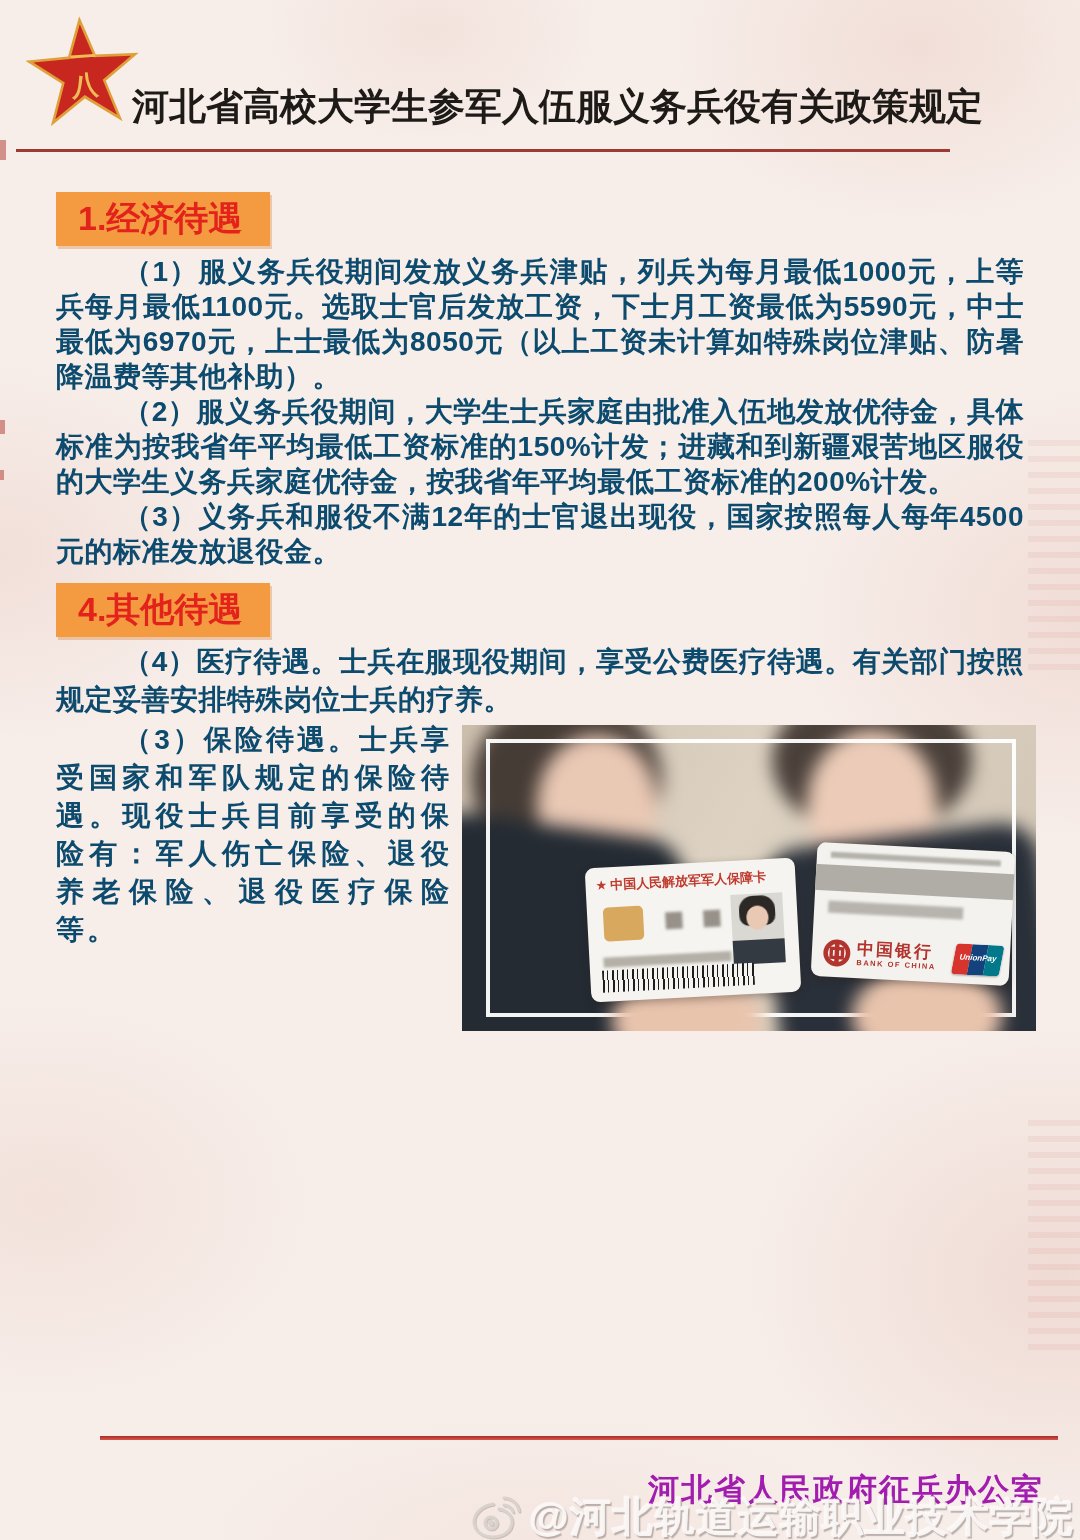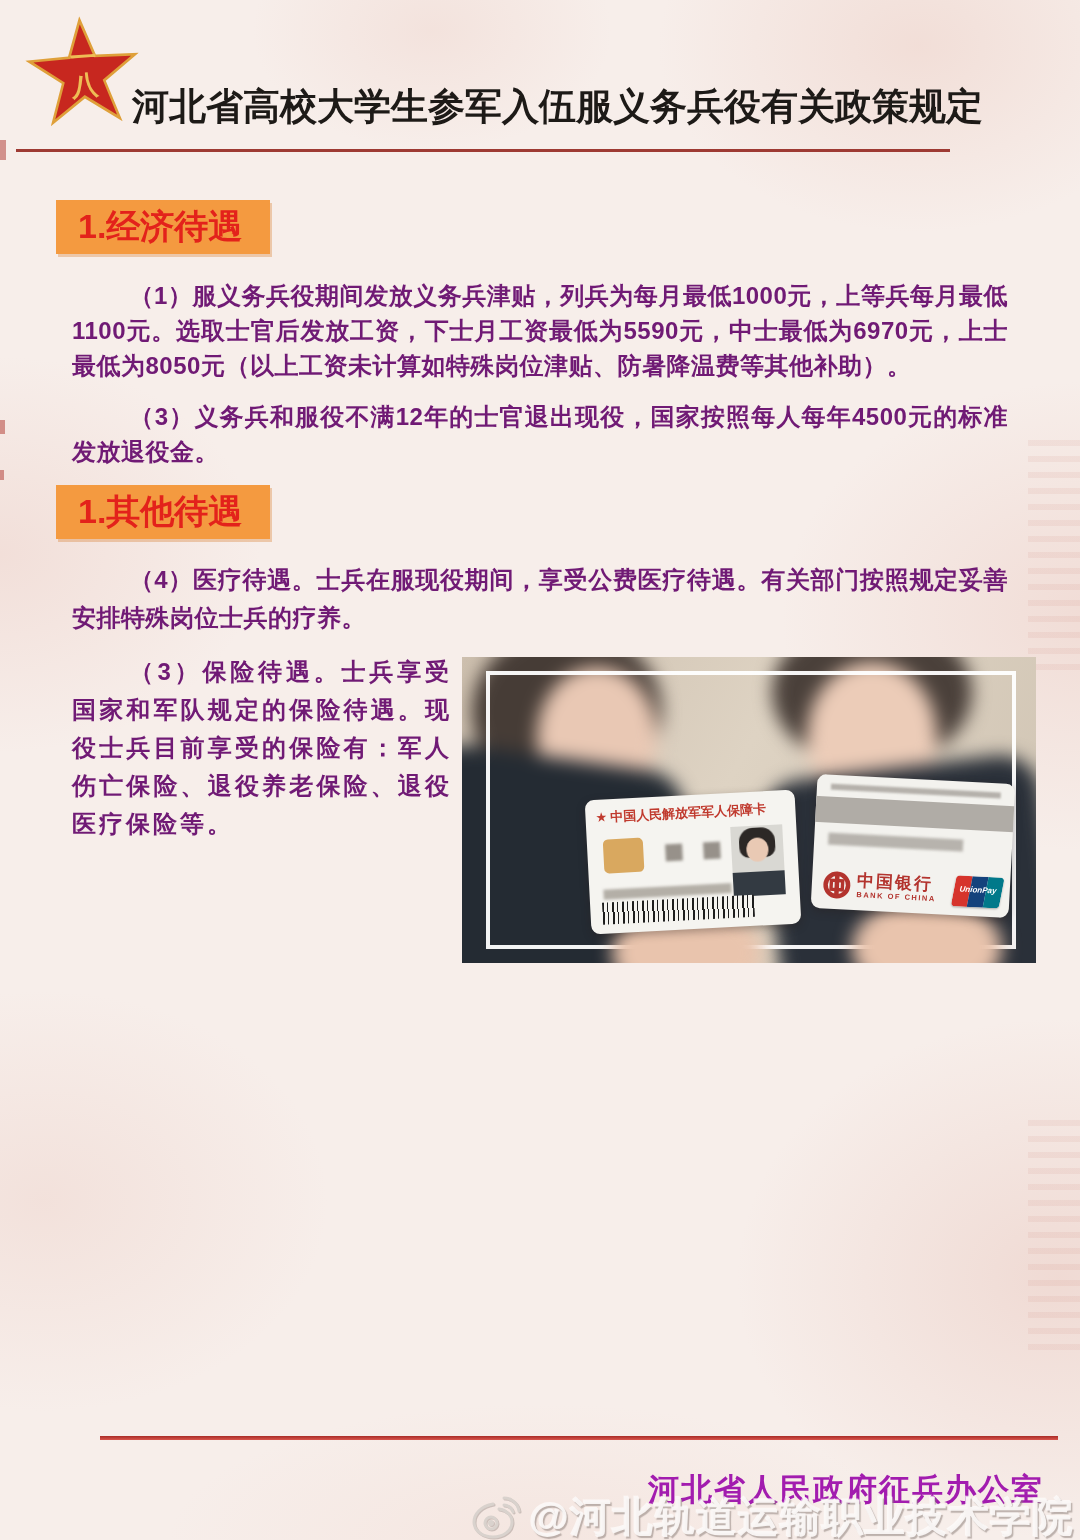--- a/index.html
+++ b/index.html
@@ -28,25 +28,25 @@
   .star-gold { position:absolute; left:0; top:6px; width:116px; height:116px; background:#dfa03a;
     clip-path:polygon(50% 0%,62% 34%,99% 35%,69% 57%,81% 93%,50% 71%,19% 93%,31% 57%,1% 35%,38% 34%); }
   .star-red  { position:absolute; left:8px; top:14px; width:100px; height:100px; background:#c7271f;
     clip-path:polygon(50% 0%,62% 34%,99% 35%,69% 57%,81% 93%,50% 71%,19% 93%,31% 57%,1% 35%,38% 34%); }
   .star-chars { position:absolute; left:44px; top:40px; writing-mode:vertical-rl; text-orientation:upright;
     color:#eebd55; font-size:27px; font-weight:700; letter-spacing:-7px; line-height:30px; }
   .page-title { position:absolute; left:132px; top:57px; font-size:37px; font-weight:700; color:#1d1a17; white-space:nowrap; }
   .rule-top { position:absolute; left:16px; top:149px; width:934px; height:3px; background:#9e3a33; }
 
   
-  .content { position:absolute; left:56px; top:200px; width:968px; }
+  .content { position:absolute; left:56px; top:192px; width:968px; }
   .badge { display:inline-block; background:#f49a40; color:#e3221b;
     font-size:34px; font-weight:700; padding:7px 28px 9px 22px; line-height:38px;
     box-shadow:2px 3px 0 rgba(214,125,48,.35); }
-  .para { margin:16px; font-size:24px; line-height:35px; font-weight:700; color:#701a75;
+  .para { margin:0; font-size:28px; line-height:35px; font-weight:700; color:#0c4a6e;
     text-indent:2.4em; text-align:justify; letter-spacing:.5px; }
   .section-1 .badge { margin-bottom:8px; }
   .section-2 { margin-top:14px; }
   .section-2 .badge { margin-bottom:6px; }
   .section-2 .para { line-height:38px; }
   .s2p3-row { margin-top:2px; }
   .s2p3-row:after { content:""; display:block; clear:both; }
   .para-narrow { line-height:40px; letter-spacing:3px; }
 
   
@@ -119,25 +119,26 @@
     <div class="star-chars">八一</div>
   </div>
   <h1 class="page-title">河北省高校大学生参军入伍服义务兵役有关政策规定</h1>
   <div class="rule-top"></div>
 
   <div class="content">
 
     <div class="section-1">
       <div class="badge">1.经济待遇</div>
       <p class="para">（1）服义务兵役期间发放义务兵津贴，列兵为每月最低1000元，上等兵每月最低1100元。选取士官后发放工资，下士月工资最低为5590元，中士最低为6970元，上士最低为8050元（以上工资未计算如特殊岗位津贴、防暑降温费等其他补助）。</p>
+      <p class="para">（2）服义务兵役期间，大学生士兵家庭由批准入伍地发放优待金，具体标准为按我省年平均最低工资标准的150%计发；进藏和到新疆艰苦地区服役的大学生义务兵家庭优待金，按我省年平均最低工资标准的200%计发。</p>
       <p class="para">（3）义务兵和服役不满12年的士官退出现役，国家按照每人每年4500元的标准发放退役金。</p>
     </div>
 
     <div class="section-2">
-      <div class="badge">1.其他待遇</div>
+      <div class="badge">4.其他待遇</div>
       <p class="para">（4）医疗待遇。士兵在服现役期间，享受公费医疗待遇。有关部门按照规定妥善安排特殊岗位士兵的疗养。</p>
 
       <div class="s2p3-row">
 
         <div class="photo">
           <div class="blurwrap">
             <div class="p-hair-l"></div>
               <div class="p-face-l"></div>
               <div class="p-body-l"></div>
             <div class="p-hair-r"></div>

